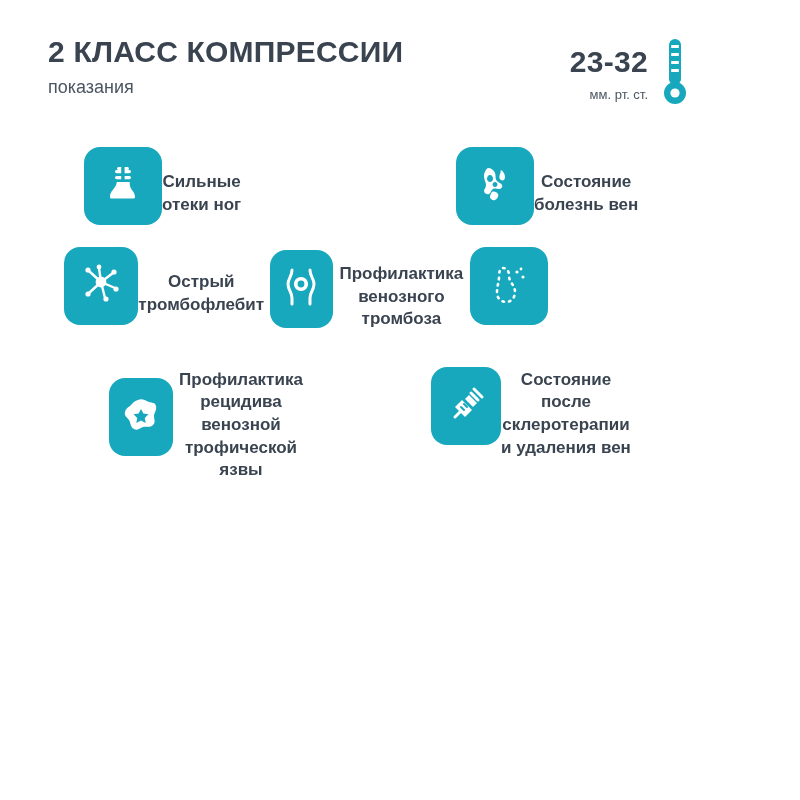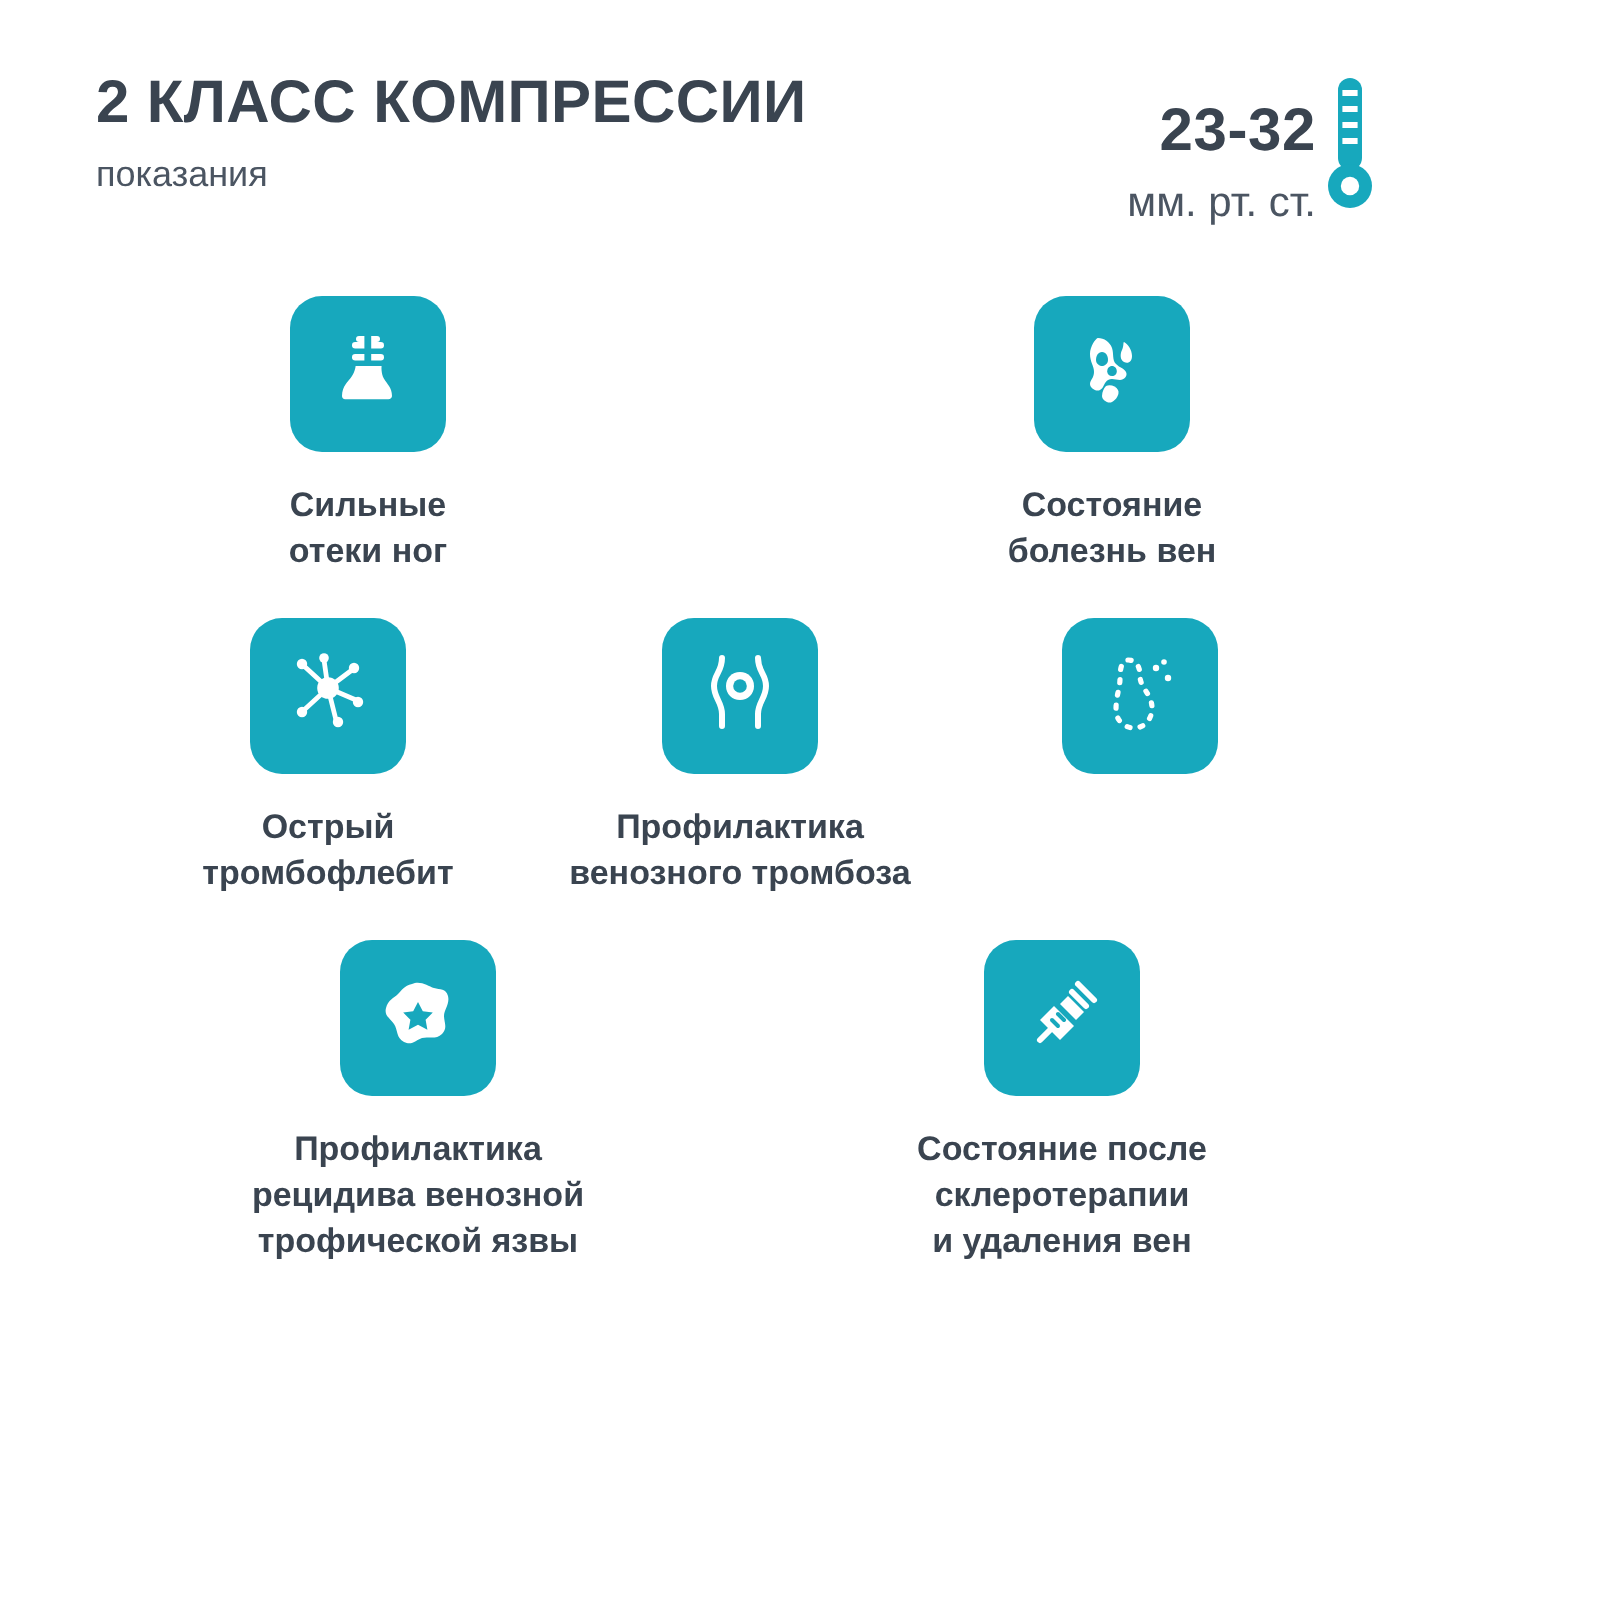--- a/index.html
+++ b/index.html
@@ -31,54 +31,54 @@
     text-transform: uppercase;
   }
   .subtitle {
     margin-top: 9px;
     font-size: 18px;
     color: #4b5562;
     font-weight: normal;
   }
   .header-right {
     display: flex;
-    align-items: flex-end;
-    gap: 0;
+    align-items: center;
+    gap: 10px;
     padding-top: 1px;
   }
   .press-text { text-align: right; }
   .press-value {
     font-size: 30px;
     font-weight: bold;
     color: #3a4450;
     line-height: 1.05;
     letter-spacing: .3px;
   }
   .press-unit {
     margin-top: 9px;
-    font-size: 21px;
+    font-size: 13px;
     color: #4b5562;
   }
   .thermo { margin-top: 2px; }
 
   
   .rows { margin-top: 34px; }
   .row {
     display: flex;
     justify-content: center;
     align-items: flex-start;
   }
   .row-1 { gap: 172px; }
   .row-2 { margin-top: 22px; }
   .row-3 { gap: 130px; margin-top: 22px; }
 
   .cell {
     width: 200px;
     display: flex;
-    flex-direction: column;
+    flex-direction: row;
     align-items: center;
   }
   .tile {
     width: 78px; height: 78px;
     border-radius: 16px;
     background: #17a8bd;
     display: flex;
     align-items: center;
     justify-content: center;
   }

